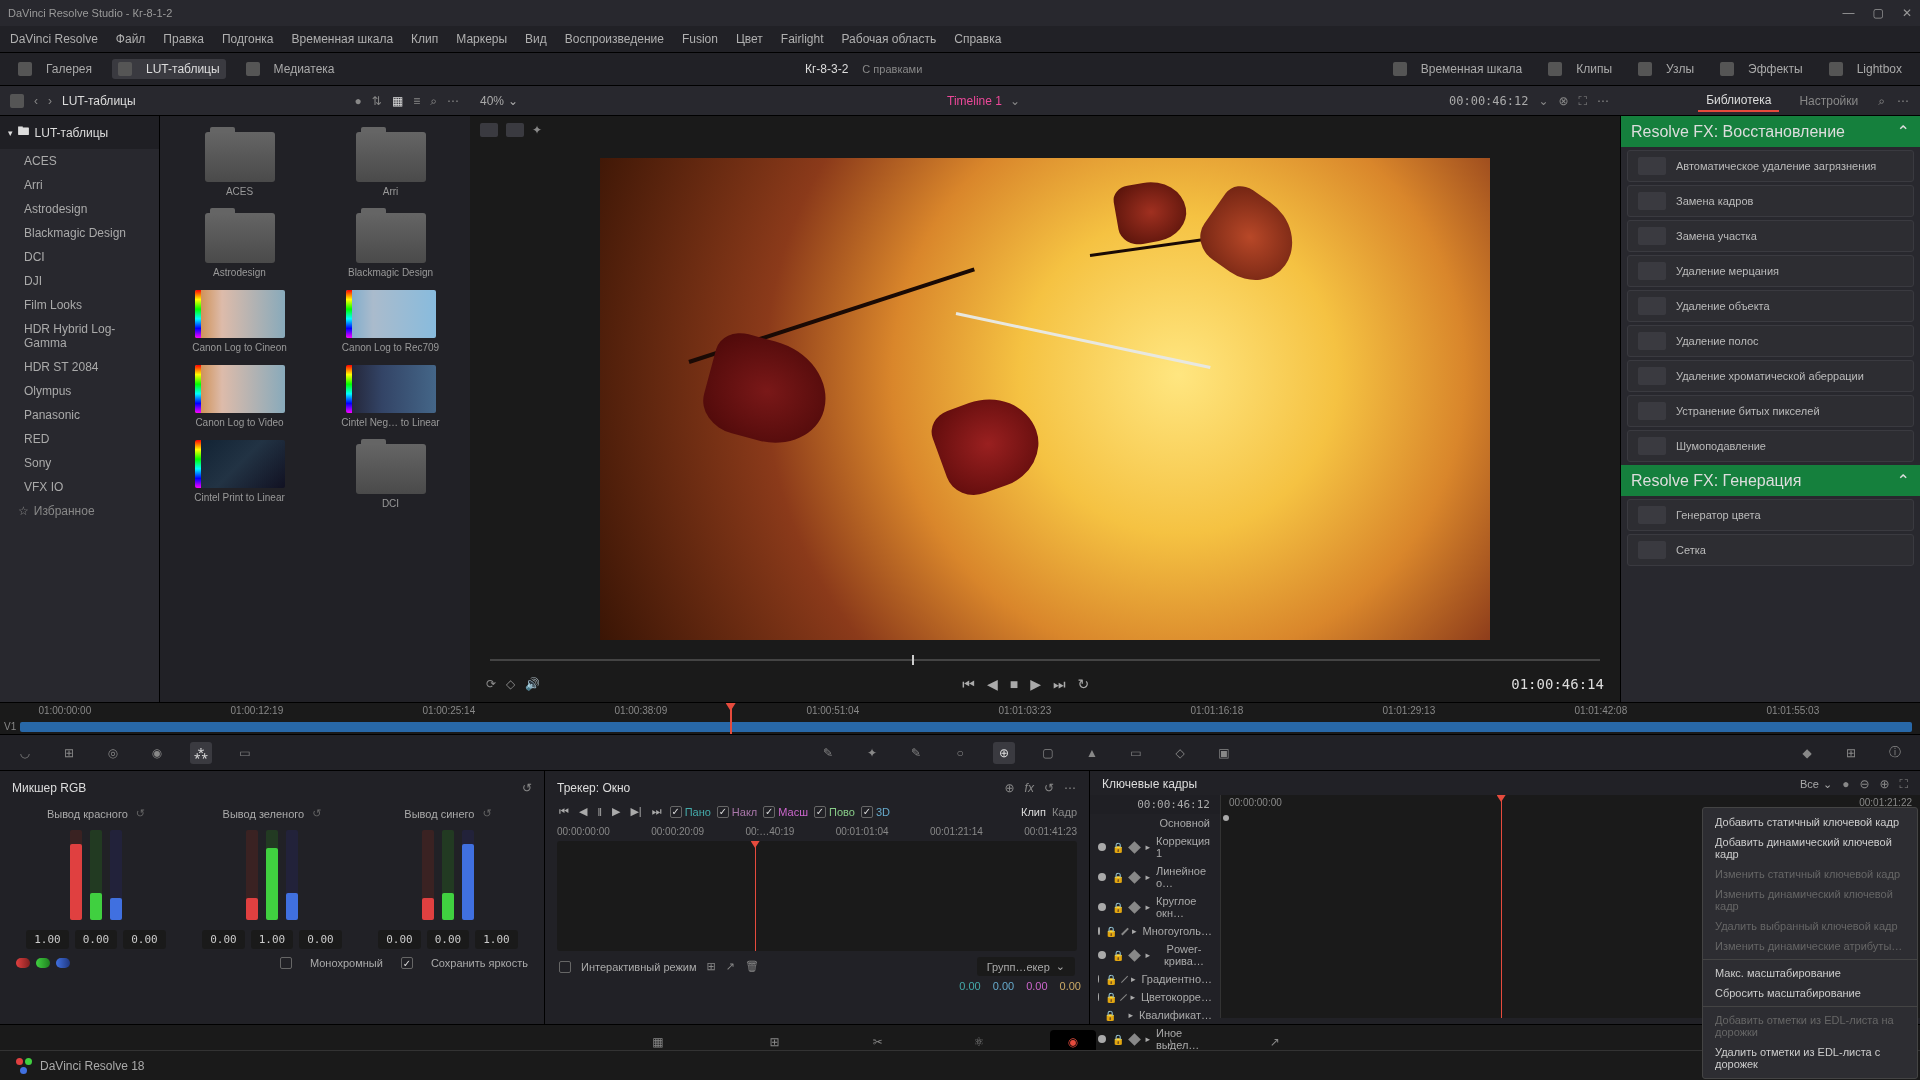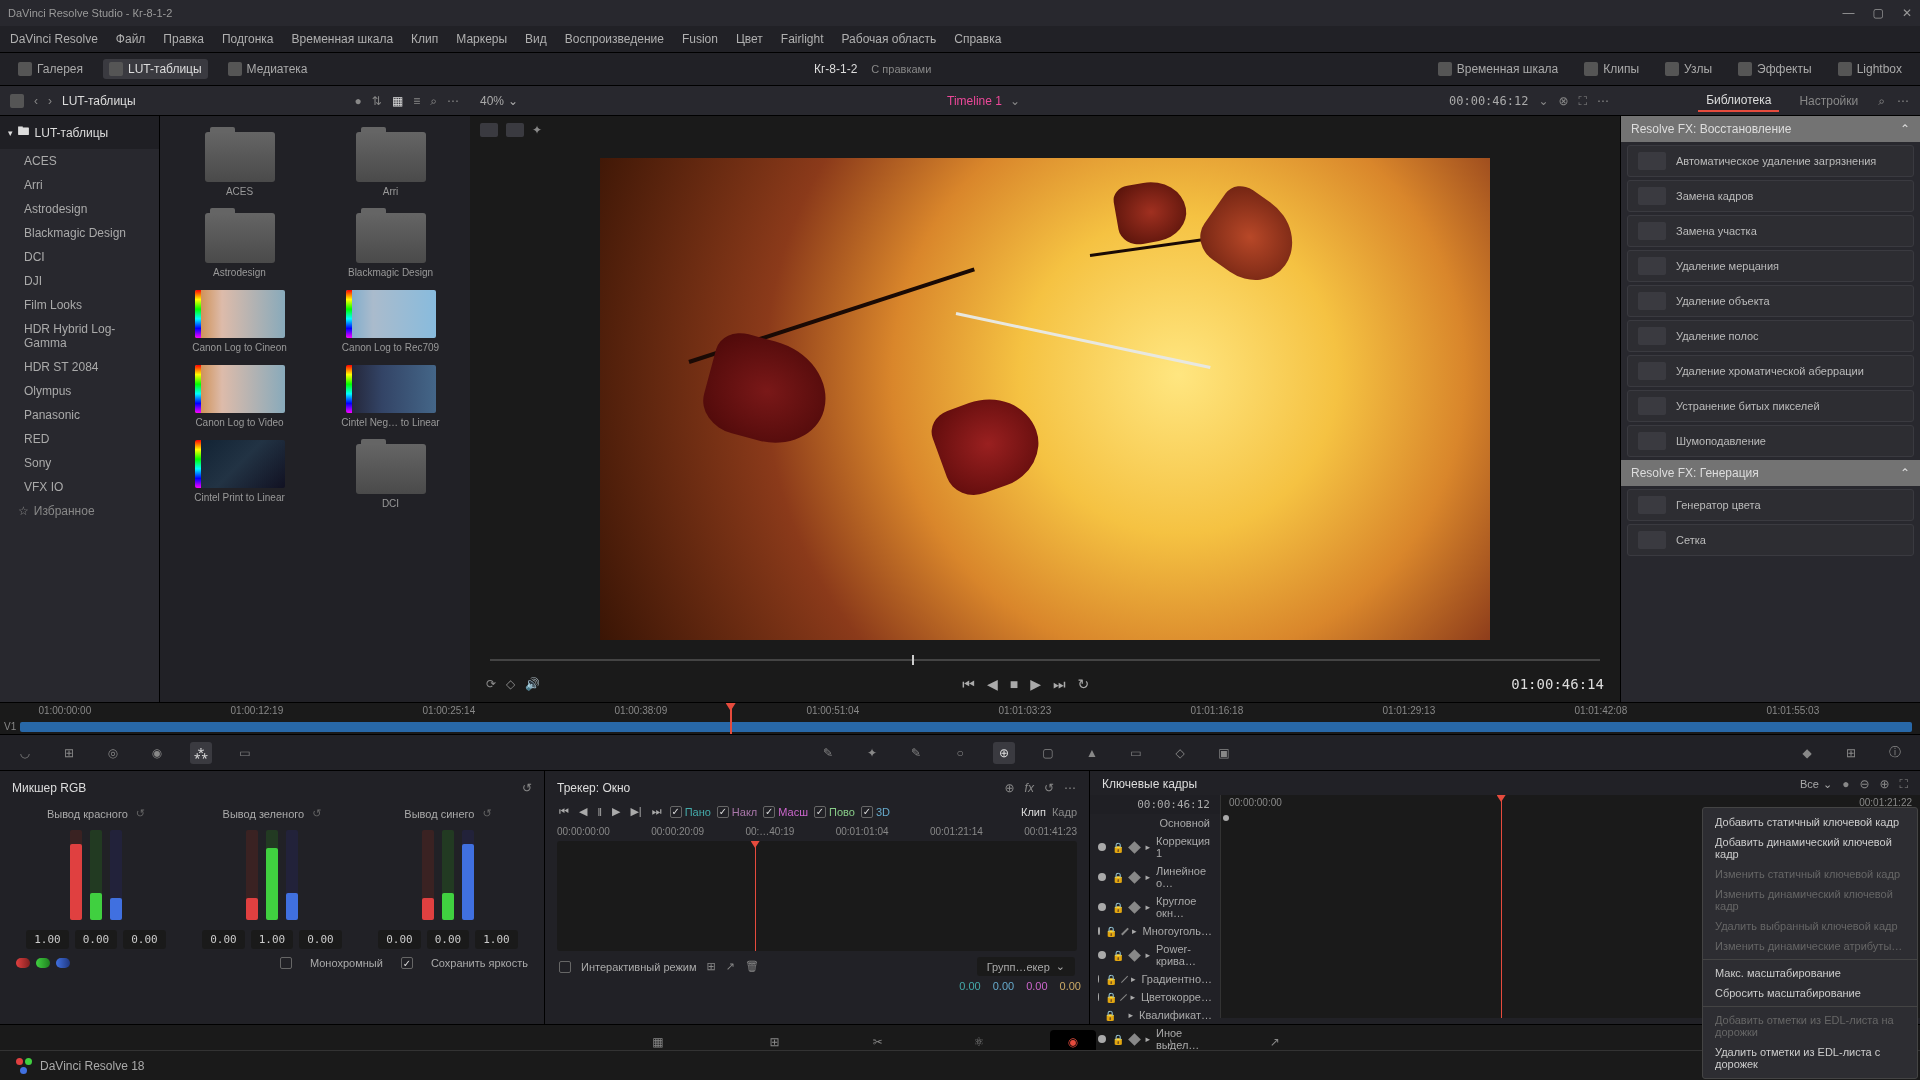--- a/index.html
+++ b/index.html
@@ -5,21 +5,21 @@
 *{margin:0;padding:0;box-sizing:border-box;font-family:"Segoe UI",Arial,sans-serif;user-select:none}
 body{background:#1a1a1a;color:#c0c0c0;width:1920px;height:1080px;overflow:hidden;font-size:12px}
 .titlebar{height:26px;background:#28282e;display:flex;align-items:center;padding:6px 8px;justify-content:space-between}
 .titlebar .title{font-size:11px;color:#9a9a9a}
 .win-btns{display:flex;gap:18px}
 .win-btns span{color:#999;cursor:pointer}
 .menubar{height:26px;background:#212126;display:flex;align-items:center;padding:0 10px;gap:18px;font-size:12px}
 .menubar span{color:#b0b0b0;cursor:pointer}
 .toolbar{height:34px;background:#212126;display:flex;align-items:center;border-top:1px solid #000;border-bottom:1px solid #000}
 .toolbar-left{display:flex;align-items:center;gap:14px;padding:0 12px}
-.toolbar-item{display:flex;align-items:flex-end;gap:5px;cursor:pointer;padding:3px 6px;border-radius:3px;color:#aaa}
+.toolbar-item{display:flex;align-items:flex-end;gap:14px;cursor:pointer;padding:3px 6px;border-radius:3px;color:#aaa}
 .toolbar-item.active{background:#3a3a40;color:#ddd}
 .toolbar-center{flex:1;display:flex;justify-content:center;align-items:center;gap:14px}
 .toolbar-center .prj{color:#ddd;font-weight:500}
 .toolbar-center .subtitle{color:#888;font-size:11px}
 .toolbar-right{display:flex;align-items:center;gap:14px;padding:0 12px}
 .subtoolbar{height:30px;background:#28282e;display:flex;align-items:center;border-bottom:1px solid #000}
 .subtoolbar-left{width:470px;display:flex;align-items:center;padding:0 10px;gap:10px}
 .subtoolbar-left .label{color:#ddd;font-size:12px}
 .subtoolbar-center{flex:1;display:flex;align-items:center;justify-content:space-between;padding:0 10px}
 .subtoolbar-right{width:300px;display:flex;align-items:center;padding:0 10px;gap:12px;justify-content:flex-end}
@@ -59,21 +59,21 @@
 .branch.b3{width:200px;left:55%;top:20%;transform:rotate(-8deg);height:3px}
 .viewer-scrub{height:12px;padding:0 20px;display:flex;align-items:center}
 .viewer-scrub .track{flex:1;height:2px;background:#444;position:relative}
 .viewer-scrub .head{position:absolute;left:38%;width:2px;height:10px;background:#ccc;top:-4px}
 .viewer-controls{height:36px;display:flex;align-items:center;justify-content:space-between;padding:0 16px}
 .play-btns{display:flex;gap:12px;align-items:center}
 .play-btns span{color:#aaa;cursor:pointer;font-size:14px}
 .viewer-tc{color:#ddd;font-size:14px;font-family:monospace}
 .viewer-left-icons{display:flex;gap:10px;align-items:center}
 .fx-panel{width:300px;background:#28282e;border-left:1px solid #000;overflow-y:auto}
-.fx-header{background:#737373;padding:6px 10px;color:#ddd;font-size:12px;display:flex;justify-content:space-between;align-items:center}
+.fx-header{background:#15803d;padding:6px 10px;color:#ddd;font-size:16px;display:flex;justify-content:space-between;align-items:center}
 .fx-item{display:flex;align-items:center;gap:10px;padding:6px 10px;border:1px solid #3a3a40;margin:3px 6px;border-radius:3px;cursor:pointer;background:#2d2d32}
 .fx-item .fx-icon{width:28px;height:18px;background:#3a3a40;border-radius:2px}
 .fx-item .fx-label{font-size:11px;color:#bbb}
 .timeline-strip{height:32px;background:#1a1a1a;border-top:1px solid #000;position:relative}
 .timeline-strip .tc-label{position:absolute;top:2px;font-size:10px;color:#888}
 .timeline-strip .track{position:absolute;bottom:2px;left:20px;right:8px;height:10px;background:#2868a8;border-radius:2px}
 .timeline-strip .playhead{position:absolute;top:0;bottom:0;width:2px;background:#e64b3d}
 .timeline-strip .playhead::before{content:"";position:absolute;top:0;left:-4px;width:10px;height:8px;background:#e64b3d;clip-path:polygon(0 0,100% 0,50% 100%)}
 .timeline-strip .v1{position:absolute;left:4px;bottom:2px;font-size:10px;color:#888}
 .mid-toolbar{height:36px;background:#212126;border-top:1px solid #000;display:flex;align-items:center;padding:0 14px;gap:22px;justify-content:space-between}
@@ -198,21 +198,21 @@
       <div class="toolbar-item active">
         <span class="small-icon"></span>
         <span>LUT-таблицы</span>
       </div>
       <div class="toolbar-item">
         <span class="small-icon"></span>
         <span>Медиатека</span>
       </div>
     </div>
   <div class="toolbar-center">
-    <span class="prj">Кг-8-1-2</span>
+    <span class="prj">Кг-8-3-2</span>
     <span class="subtitle">С правками</span>
   </div>
   <div class="toolbar-right" id="toolbar-right">
       <div class="toolbar-item">
         <span class="small-icon"></span>
         <span>Временная шкала</span>
       </div>
       <div class="toolbar-item">
         <span class="small-icon"></span>
         <span>Клипы</span>
@@ -698,21 +698,21 @@
               <span class="lock">🔒</span>
               <span class="rhomb"></span>
               <span class="chev">▸</span>
               <span style="flex:1;text-align:left">Многоуголь…</span>
             </div>
             <div class="kf-row">
               <span style="width:8px;height:8px;border-radius:50%;background:#aaa"></span>
               <span class="lock">🔒</span>
               <span class="rhomb"></span>
               <span class="chev">▸</span>
-              <span style="flex:1;text-align:left">Power-крива…</span>
+              <span style="flex:1;text-align:center">Power-крива…</span>
             </div>
             <div class="kf-row">
               <span style="width:8px;height:8px;border-radius:50%;background:#aaa"></span>
               <span class="lock">🔒</span>
               <span class="rhomb"></span>
               <span class="chev">▸</span>
               <span style="flex:1;text-align:right">Градиентно…</span>
             </div>
             <div class="kf-row">
               <span style="width:8px;height:8px;border-radius:50%;background:#aaa"></span>

